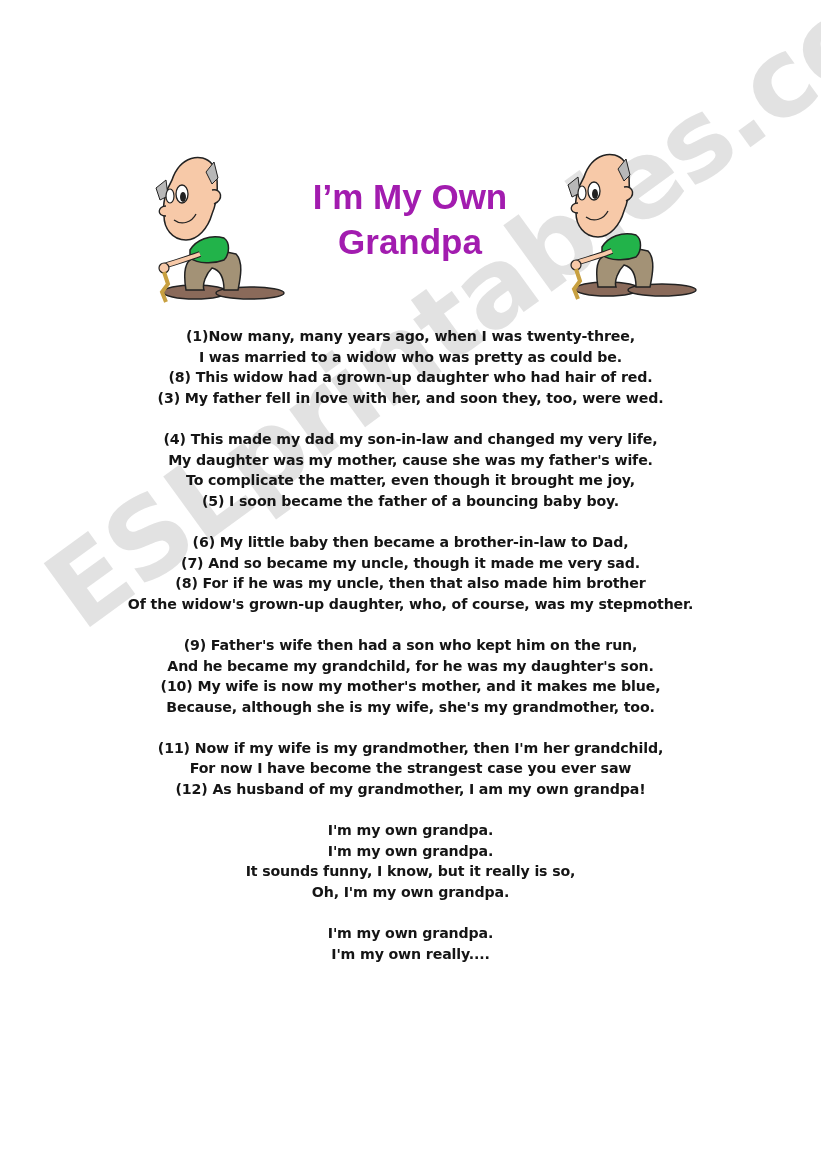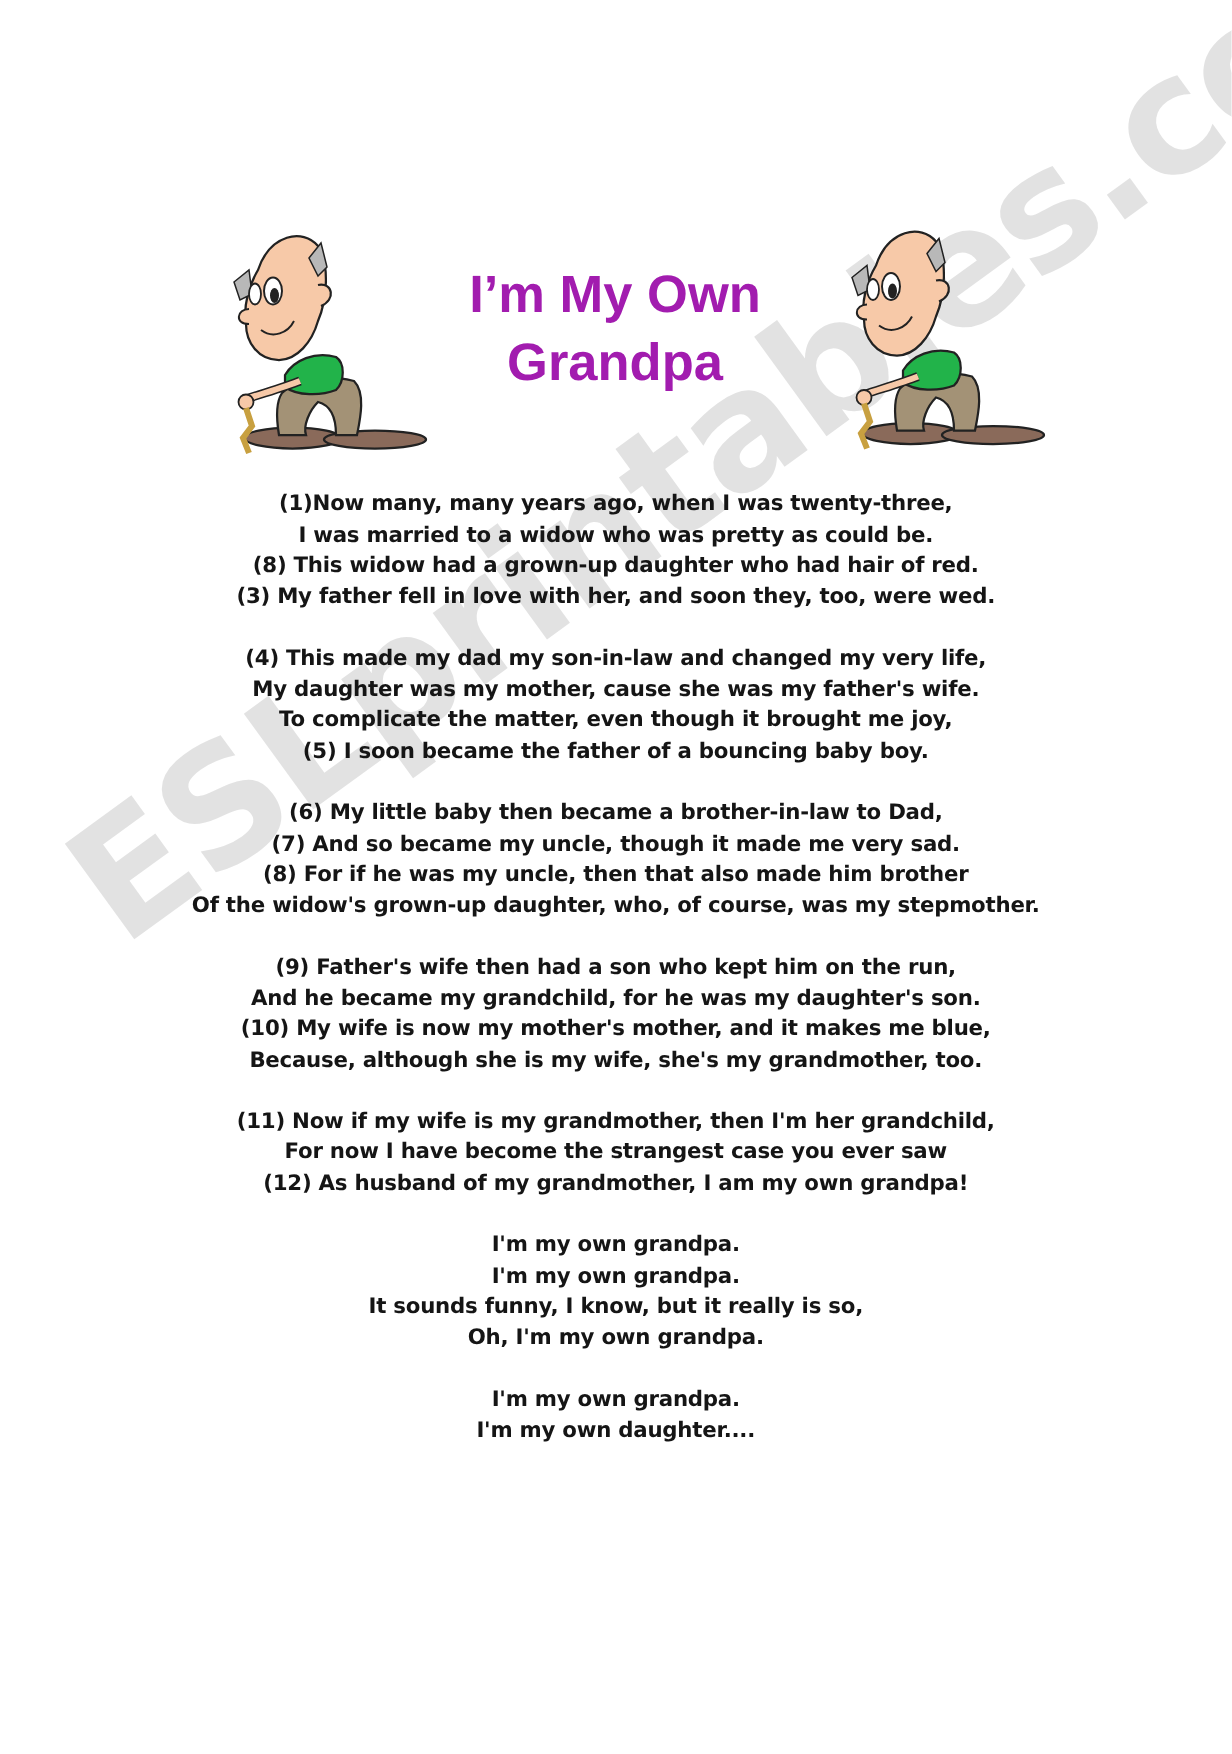--- a/index.html
+++ b/index.html
@@ -183,17 +183,17 @@
       <span class="line">(12) As husband of my grandmother, I am my own grandpa!</span>
     </div>
     <div class="stanza">
       <span class="line">I'm my own grandpa.</span>
       <span class="line">I'm my own grandpa.</span>
       <span class="line">It sounds funny, I know, but it really is so,</span>
       <span class="line">Oh, I'm my own grandpa.</span>
     </div>
     <div class="stanza">
       <span class="line">I'm my own grandpa.</span>
-      <span class="line">I'm my own daughter....</span>
+      <span class="line">I'm my own really....</span>
     </div>
   </div>
 
 </div>
 
 </body></html>

